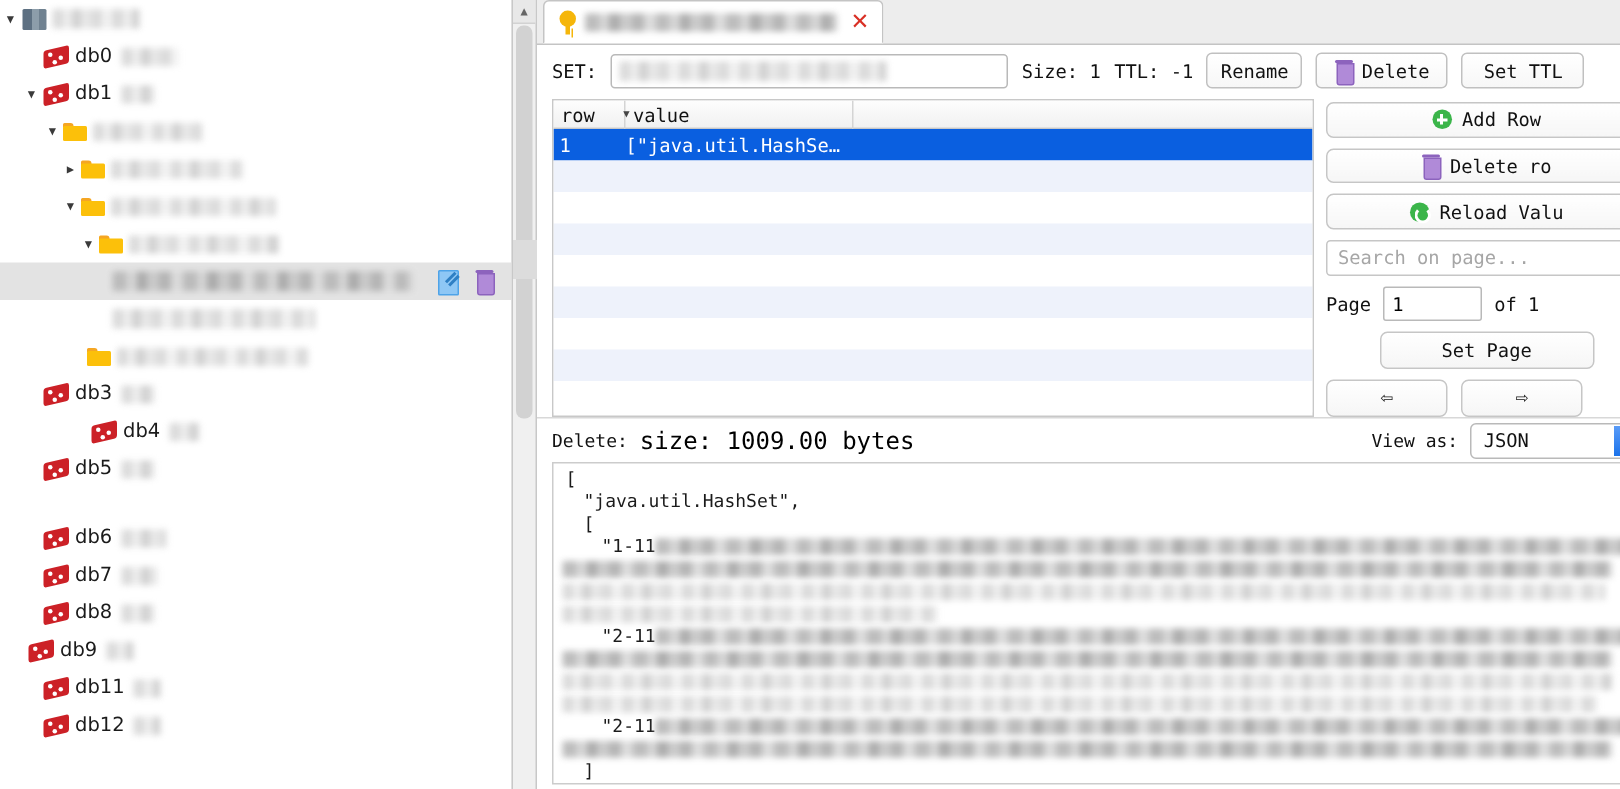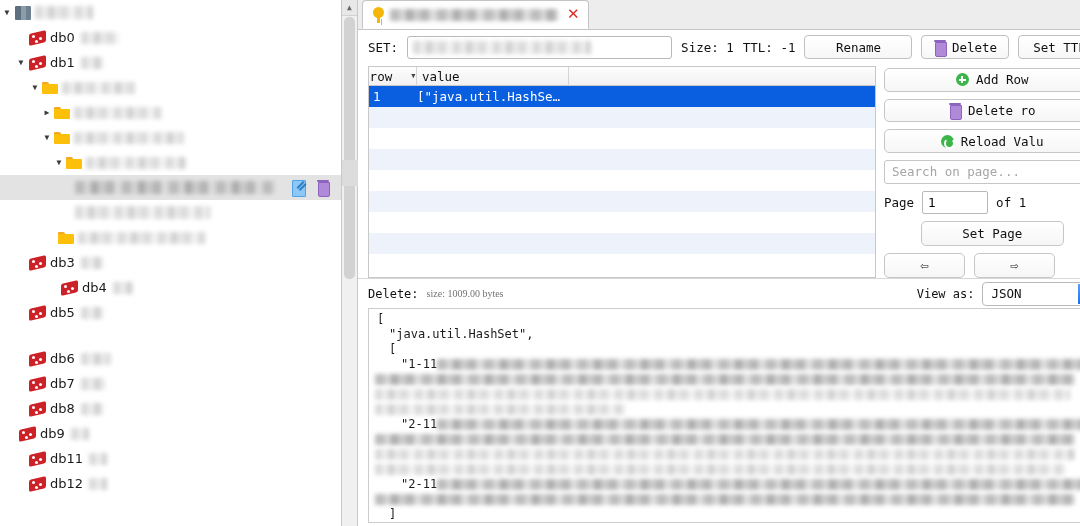--- a/index.html
+++ b/index.html
@@ -228,21 +228,21 @@
   .btn {
     height: 24px;
     border: 1px solid #c0c0c0; border-radius: 4px;
     background: linear-gradient(#ffffff,#f7f7f7);
     display: inline-flex; align-items: center; justify-content: center;
     gap: 6px; padding: 0 12px;
     font-family: "DejaVu Sans Mono", "Liberation Mono", monospace;
     font-size: 12.5px; color: #111;
     cursor: pointer; white-space: nowrap; overflow: hidden;
   }
-  .btn.b-rename { width: 108px; }
+  .btn.b-rename { width: 64px; }
   .btn.b-delete { width: 88px; padding: 0 6px; }
   .btn.b-setttl { width: 82px; }
 
   
   .content {
     display: flex; gap: 8px;
     padding: 2px 6px 0 10px;
     height: 214px;
   }
   .table-wrap {
@@ -256,21 +256,21 @@
     display: flex; height: 19px;
     background: linear-gradient(#fdfdfd,#f1f1f1);
     border-bottom: 1px solid #c8c8c8;
     font-size: 12.5px; align-items: center;
   }
   .th {
     height: 19px; display: flex; align-items: center;
     padding: 0 5px;
     border-right: 1px solid #d4d4d4;
   }
-  .th-row { width: 48px; gap: 19px; justify-content: center; }
+  .th-row { width: 48px; gap: 19px; }
   .th-val { width: 152px; }
   .th-pad { flex: 1; border-right: none; }
   .sort-arrow { font-size: 7px; color: #444; }
   .tbl-body { flex: 1; }
   .tr { height: 21px; display: flex; align-items: center; font-size: 12.5px; }
   .tr.odd { background: #eef2fb; }
   .tr.even { background: #ffffff; }
   .tr.sel { background: #0a5fe0; color: #fff; }
   .td-row { width: 48px; padding-left: 4px; }
   .td-val { flex: 1; }
@@ -328,21 +328,21 @@
   .sbtn.setpage { width: 143px; }
   .arrow-row { display: flex; gap: 9px; }
   .sbtn.arrow { width: 81px; font-size: 14px; }
 
   
   .value-bar {
     height: 30px; display: flex; align-items: center;
     padding: 0 6px 0 10px; gap: 8px;
     border-top: 1px solid #d8d8d8;
   }
-  .value-size { color: #737373; font-size: 10px; font-family: Liberation Serif, serif; }
+  .value-size { color: #000000; font-size: 16px; }
   .view-as-wrap { margin-left: auto; display: flex; align-items: center; gap: 8px; }
   .sel-box {
     width: 118px; height: 24px;
     border: 1px solid #b9b9b9; border-radius: 4px;
     background: #fff;
     display: flex; align-items: center;
     padding-left: 8px; position: relative;
     font-size: 12.5px;
     cursor: pointer;
   }

